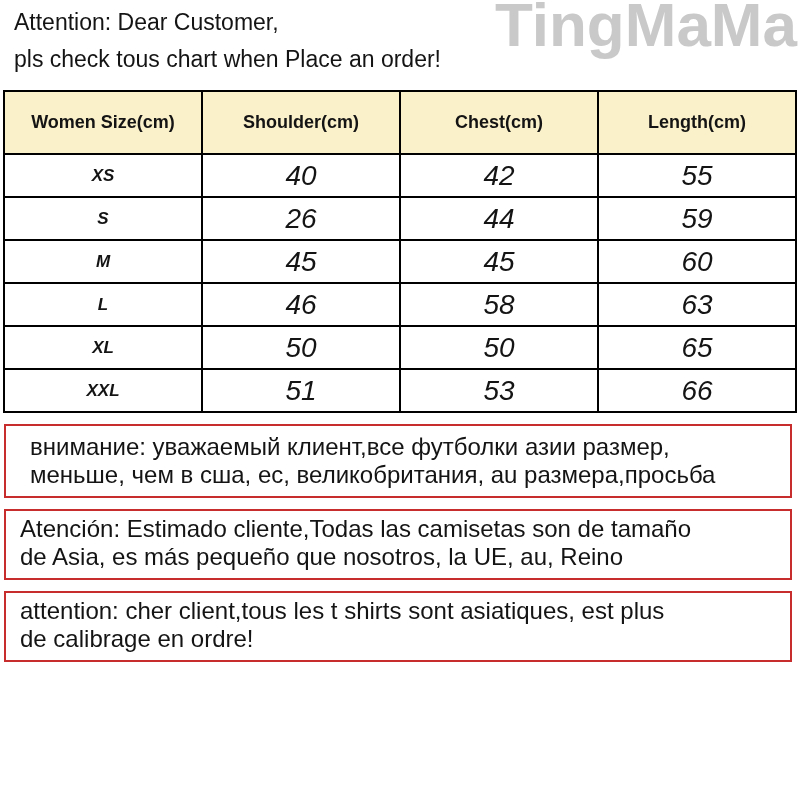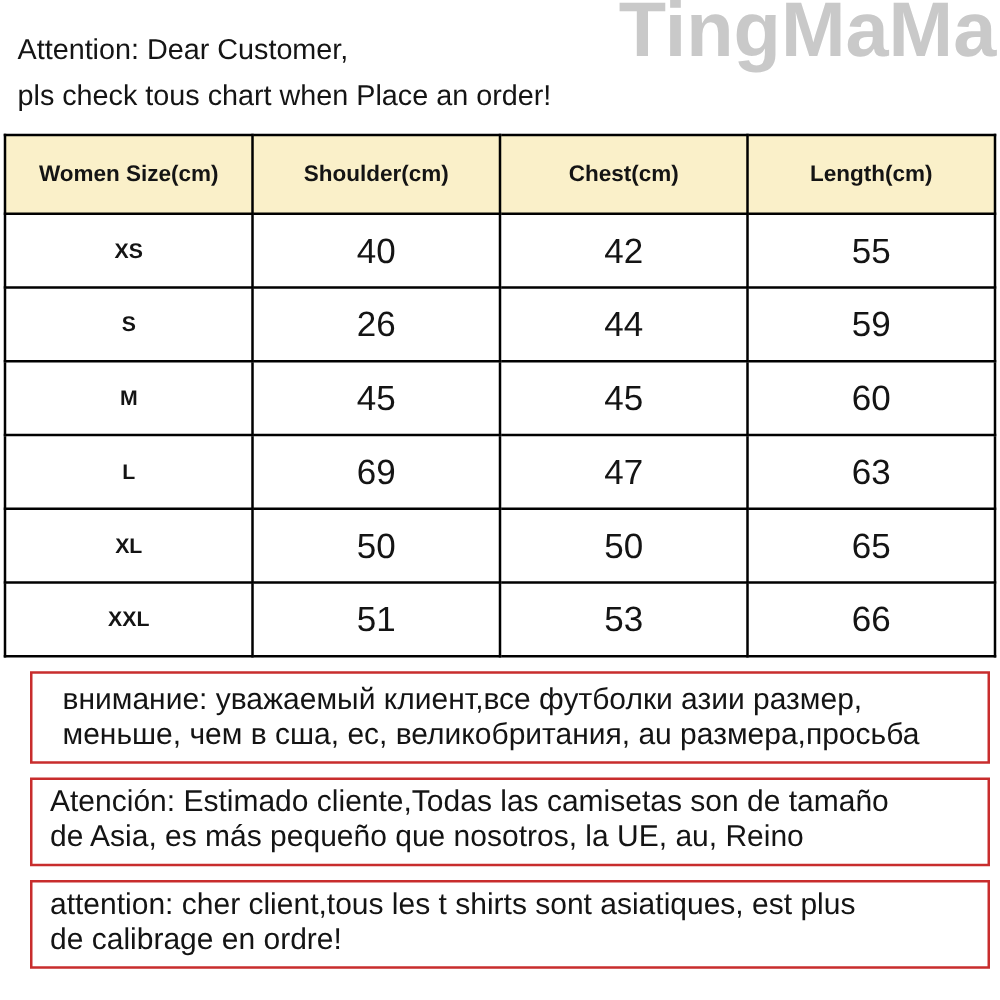--- a/index.html
+++ b/index.html
@@ -17,21 +17,21 @@
     top: -11px; right: 3px;
     font-size: 62px;
     font-weight: 700;
     color: var(--watermark-gray, #C9C9C9);
     z-index: 1;
     white-space: pre;
   }
   .intro {
     position: relative;
     z-index: 2;
-    padding: 21px 0 0 14px;
+    padding: 4px 0 0 14px;
     font-size: 23px;
     line-height: 37px;
   }
   .intro .line { white-space: pre; }
   table.size-table {
     border-collapse: collapse;
     margin: 12px auto 0;
     width: 794px;
     table-layout: fixed;
     text-align: center;
@@ -41,30 +41,31 @@
     width: 25%;
     padding: 0;
   }
   .size-table th {
     background: var(--table-header-bg, #FAF0C9);
     height: 63px;
     font-size: 18px;
     font-weight: 700;
   }
   .size-table td {
-    height: 59px;
+    height: 43px;
     font-size: 28px;
     font-weight: 400;
+    font-style: italic;
   }
   .size-table td.size-label {
     font-size: 17px;
     font-weight: 700;
   }
   .notice {
-    margin: 11px 8px 0 24px;
+    margin: 11px 8px 0 4px;
     border: 2px solid var(--notice-border, #C82D2D);
     padding: 4px 4px 7px 14px;
     font-size: 24px;
     line-height: 28px;
   }
   .notice .line { white-space: pre; }
   .notice-russian { padding-left: 24px; padding-top: 7px; }
 </style>
 </head>
 <body>
@@ -99,22 +100,22 @@
       <td>59</td>
     </tr>
     <tr>
       <td class="size-label">M</td>
       <td>45</td>
       <td>45</td>
       <td>60</td>
     </tr>
     <tr>
       <td class="size-label">L</td>
-      <td>69</td>
-      <td>47</td>
+      <td>46</td>
+      <td>58</td>
       <td>63</td>
     </tr>
     <tr>
       <td class="size-label">XL</td>
       <td>50</td>
       <td>50</td>
       <td>65</td>
     </tr>
     <tr>
       <td class="size-label">XXL</td>

